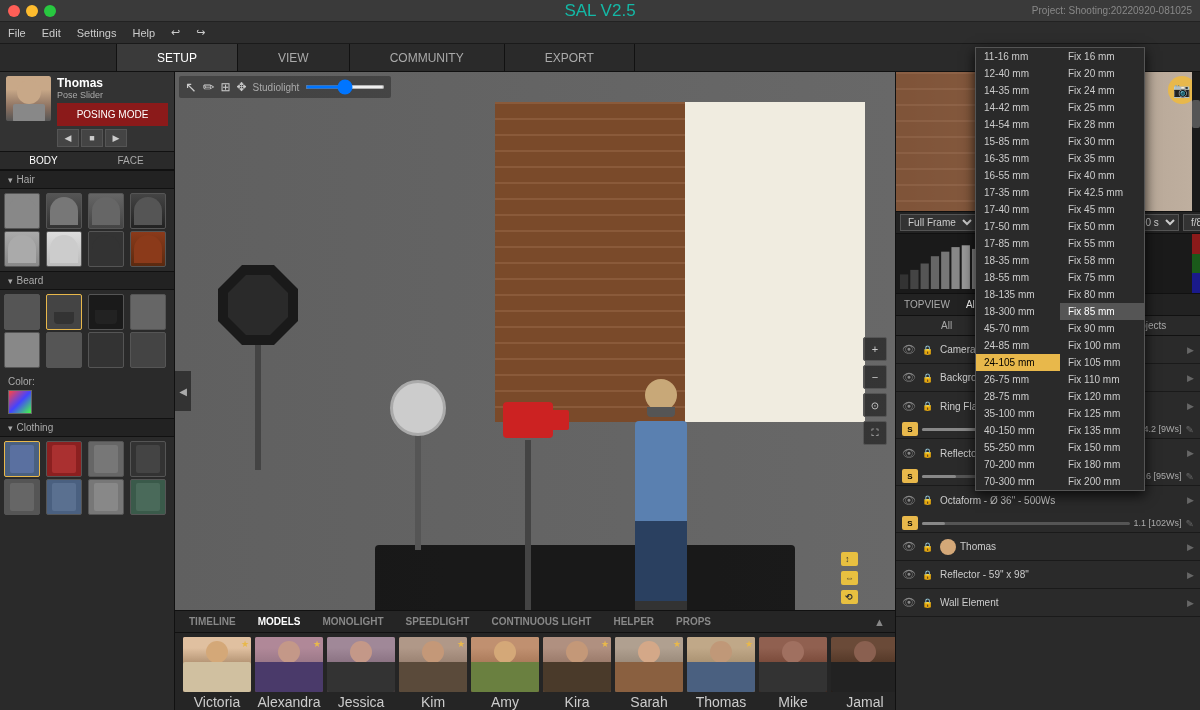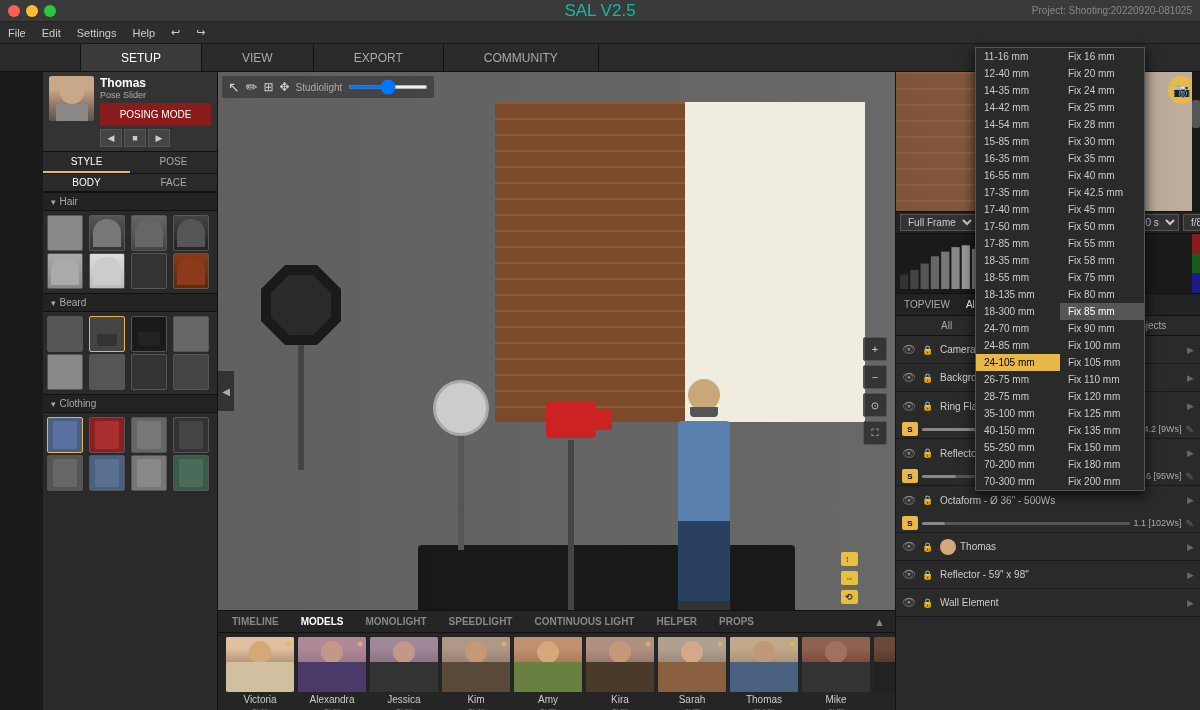--- a/index.html
+++ b/index.html
@@ -12,26 +12,26 @@
     .tb-red { background: #ff5f57; }
     .tb-yellow { background: #febc2e; }
     .tb-green { background: #28c840; }
     .titlebar-title { font-size: 17px; color: #14b8a6; }
 
     
     .menubar { height: 22px; background: #2d2d2d; display: flex; align-items: center; padding: 0 8px; gap: 16px; border-bottom: 1px solid #1a1a1a; }
     .menubar-item { font-size: 11px; color: #ccc; cursor: pointer; }
 
     
-    .navtabs { height: 28px; background: #2a2a2a; display: flex; align-items: stretch; border-bottom: 1px solid #111; }
+    .navtabs { height: 28px; background: #2a2a2a; display: flex; align-items: stretch; border-bottom: 1px solid #111; padding-left: 36px; }
     .navtab { padding: 0 40px; display: flex; align-items: center; font-size: 12px; color: #aaa; cursor: pointer; border-right: 1px solid #111; }
     .navtab.active { background: #3a3a3a; color: #fff; }
 
     
-    .main-layout { display: flex; height: calc(710px - 22px - 22px - 28px); margin-left: 43px; }
+    .main-layout { display: flex; height: calc(710px - 22px - 22px - 28px); }
 
     
     .left-panel { width: 175px; background: #2a2a2a; border-right: 1px solid #111; display: flex; flex-direction: column; overflow: hidden; flex-shrink: 0; }
     .char-avatar { width: 45px; height: 45px; background: #555; border-radius: 2px; overflow: hidden; flex-shrink: 0; display: flex; align-items: center; justify-content: center; }
     .posing-mode-btn { background: #8b1a1a; color: #fff; border: none; padding: 6px 8px; font-size: 10px; cursor: pointer; width: 100%; margin-top: 3px; }
     .char-controls { display: flex; gap: 2px; margin-top: 3px; }
     .char-ctrl-btn { background: #444; border: 1px solid #555; color: #ccc; width: 22px; height: 18px; font-size: 9px; cursor: pointer; display: flex; align-items: center; justify-content: center; }
 
     
     .style-tabs { display: flex; border-bottom: 1px solid #111; }
@@ -67,21 +67,21 @@
 
     
     .bottom-bar { position: absolute; bottom: 0; left: 0; right: 0; height: 100px; background: #252525; border-top: 1px solid #111; }
     .bottom-tabs { display: flex; align-items: center; padding: 0 4px; height: 22px; border-bottom: 1px solid #111; gap: 2px; }
     .bottom-tab { padding: 2px 10px; font-size: 10px; color: #888; cursor: pointer; font-weight: bold; }
     .bottom-tab.active { color: #fff; font-weight: bold; }
     .models-row { display: flex; gap: 4px; padding: 4px 8px; overflow-x: auto; }
     .model-item { display: flex; flex-direction: column; align-items: center; gap: 2px; cursor: pointer; min-width: 68px; }
     .model-thumb { width: 68px; height: 55px; background: #444; border-radius: 2px; overflow: hidden; position: relative; display: flex; align-items: center; justify-content: center; }
     .model-star { position: absolute; top: 2px; right: 2px; color: #e8b84b; font-size: 9px; }
-    .model-name { font-size: 10px; color: #ccc; }
+    .model-name { font-size: 14px; color: #ccc; }
     .model-height { font-size: 8px; color: #888; }
 
     
     .right-panel { width: 305px; background: #2a2a2a; border-left: 1px solid #111; display: flex; flex-direction: column; overflow: hidden; flex-shrink: 0; }
 
     
     .camera-strip { height: 140px; background: #1a1a1a; position: relative; border-bottom: 1px solid #111; }
     .camera-preview { width: 100%; height: 100%; background: linear-gradient(180deg, #4a6080 0%, #3a5070 40%, #2a3040 100%); display: flex; align-items: center; justify-content: center; overflow: hidden; }
     .camera-icon-overlay { position: absolute; top: 4px; right: 4px; background: #e8b84b; border-radius: 50%; width: 28px; height: 28px; display: flex; align-items: center; justify-content: center; color: #000; font-size: 14px; cursor: pointer; }
 
@@ -176,22 +176,22 @@
   <span class="menubar-item">Settings</span>
   <span class="menubar-item">Help</span>
   <span class="menubar-item">↩</span>
   <span class="menubar-item">↪</span>
 </div>
 
 <div class="navtabs">
   <div class="navtab"></div>
   <div class="navtab active">SETUP</div>
   <div class="navtab">VIEW</div>
+  <div class="navtab">COMMUNITY</div>
   <div class="navtab">EXPORT</div>
-  <div class="navtab">COMMUNITY</div>
 </div>
 
 <div class="main-layout">
 
   <div class="left-panel">
 
     <div style="padding:4px 6px;background:#333;border-bottom:1px solid #111;display:flex;align-items:flex-start;gap:6px;">
       <div class="char-avatar">
         <div style="width:100%;height:100%;background:linear-gradient(180deg,#c8a888 30%,#8a7060 70%,#555 100%);border-radius:2px;position:relative;">
 
@@ -204,24 +204,20 @@
         <div style="font-size:9px;color:#aaa;">Pose Slider</div>
         <button class="posing-mode-btn">POSING MODE</button>
         <div class="char-controls">
           <div class="char-ctrl-btn">◀</div>
           <div class="char-ctrl-btn">■</div>
           <div class="char-ctrl-btn">▶</div>
         </div>
       </div>
     </div>
 
-    <div class="style-tabs">
-      <div class="style-tab active">STYLE</div>
-      <div class="style-tab">POSE</div>
-    </div>
     <div class="style-subtabs">
       <div class="style-subtab active">BODY</div>
       <div class="style-subtab">FACE</div>
     </div>
 
     <div class="left-panel-scroll">
 
       <div class="section-header">Hair</div>
       <div class="item-grid">
         <div class="item-thumb hair-bald">
@@ -259,20 +255,24 @@
         <div class="item-thumb" style="background:#1a1a1a;">
           <div style="width:22px;height:14px;background:#222;border-radius:0 0 4px 4px;margin-top:10px;"></div>
         </div>
         <div class="item-thumb" style="background:#666;"></div>
         <div class="item-thumb" style="background:#888;"></div>
         <div class="item-thumb" style="background:#555;"></div>
         <div class="item-thumb" style="background:#333;"></div>
         <div class="item-thumb" style="background:#444;"></div>
       </div>
 
+      <div class="color-section">
+        <div class="color-label">Color:</div>
+        <div class="color-swatch"></div>
+      </div>
 
       <div class="section-header">Clothing</div>
       <div class="item-grid">
         <div class="item-thumb selected" style="background:#4a6080;">
           <div style="width:24px;height:28px;background:#5a70a0;border-radius:2px;"></div>
         </div>
         <div class="item-thumb" style="background:#8b2020;">
           <div style="width:24px;height:28px;background:#aa3030;border-radius:2px;"></div>
         </div>
         <div class="item-thumb" style="background:#666;">
@@ -679,21 +679,21 @@
     <div class="dropdown-item">16-35 mm</div>
     <div class="dropdown-item">16-55 mm</div>
     <div class="dropdown-item">17-35 mm</div>
     <div class="dropdown-item">17-40 mm</div>
     <div class="dropdown-item">17-50 mm</div>
     <div class="dropdown-item">17-85 mm</div>
     <div class="dropdown-item">18-35 mm</div>
     <div class="dropdown-item">18-55 mm</div>
     <div class="dropdown-item">18-135 mm</div>
     <div class="dropdown-item">18-300 mm</div>
-    <div class="dropdown-item">24-70 mm</div>
+    <div class="dropdown-item">45-70 mm</div>
     <div class="dropdown-item">24-85 mm</div>
     <div class="dropdown-item selected-mm">24-105 mm</div>
     <div class="dropdown-item">26-75 mm</div>
     <div class="dropdown-item">28-75 mm</div>
     <div class="dropdown-item">35-100 mm</div>
     <div class="dropdown-item">40-150 mm</div>
     <div class="dropdown-item">55-250 mm</div>
     <div class="dropdown-item">70-200 mm</div>
     <div class="dropdown-item">70-300 mm</div>
   </div>

